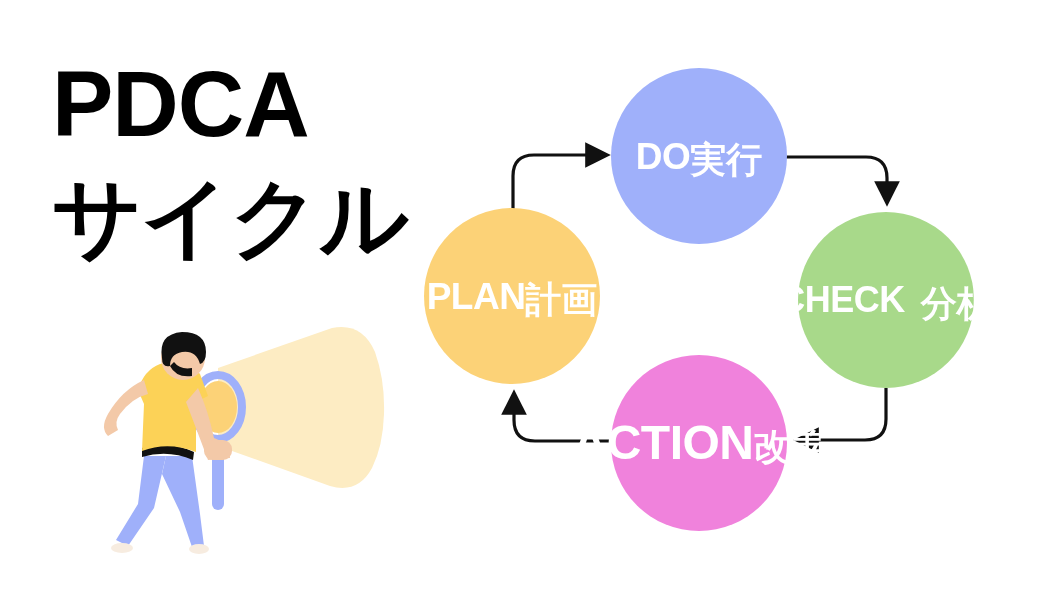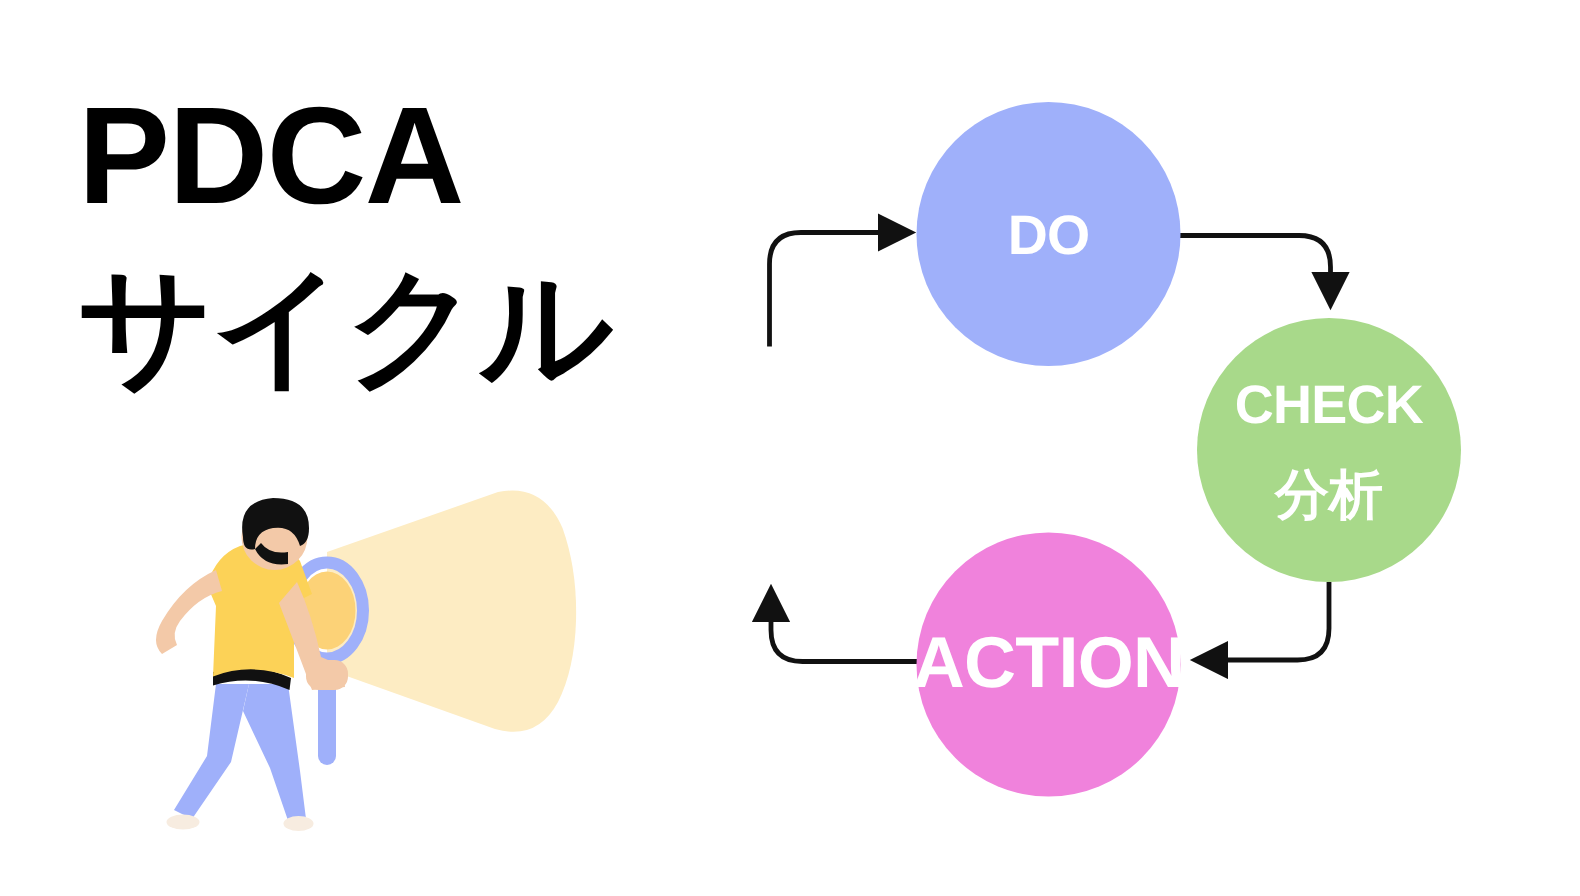--- a/index.html
+++ b/index.html
@@ -26,21 +26,21 @@
   }
   #title-line-1 { font-size:92px; letter-spacing:-2px; }
   #title-line-2 { font-size:88px; margin-top:24px; letter-spacing:0px; }
 
   
   .node {
     position:absolute;
     width:176px; height:176px;
     border-radius:50%;
     display:flex;
-    flex-direction:column;
+    flex-direction:row;
     align-items:center;
     justify-content:center;
   }
   .node .en {
     color:#ffffff;
     font-weight:bold;
     font-size:37px;
     line-height:1.0;
     white-space:nowrap;
     letter-spacing:-0.5px;
@@ -132,27 +132,33 @@
       <path d="M 513 231 L 513 176 Q 513 155 534 155 L 606 155" marker-end="url(#ah-r)"></path>
 
       <path d="M 783 157 L 866 157 Q 887 157 887 178 L 887 202" marker-end="url(#ah-d)"></path>
 
       <path d="M 886 388 L 886 419 Q 886 440 865 440 L 798 440" marker-end="url(#ah-l)"></path>
 
       <path d="M 700 441 L 535 441 Q 514 441 514 420 L 514 394" marker-end="url(#ah-u)"></path>
     </g>
   </svg>
 
+  <div class="node" id="node-plan" style="background:#fcd277">
+    <div class="en">PLAN</div>
+    <div class="jp">計画</div>
+  </div>
 
   <div class="node" id="node-do" style="background:#9fb0fa">
     <div class="en">DO</div>
+    <div class="jp">実行</div>
   </div>
 
   <div class="node" id="node-check" style="background:#a8d98a">
     <div class="en">CHECK</div>
     <div class="jp">分析</div>
   </div>
 
   <div class="node" id="node-action" style="background:#f082dc">
     <div class="en">ACTION</div>
+    <div class="jp">改善</div>
   </div>
 
 </div>
 
 </body></html>

